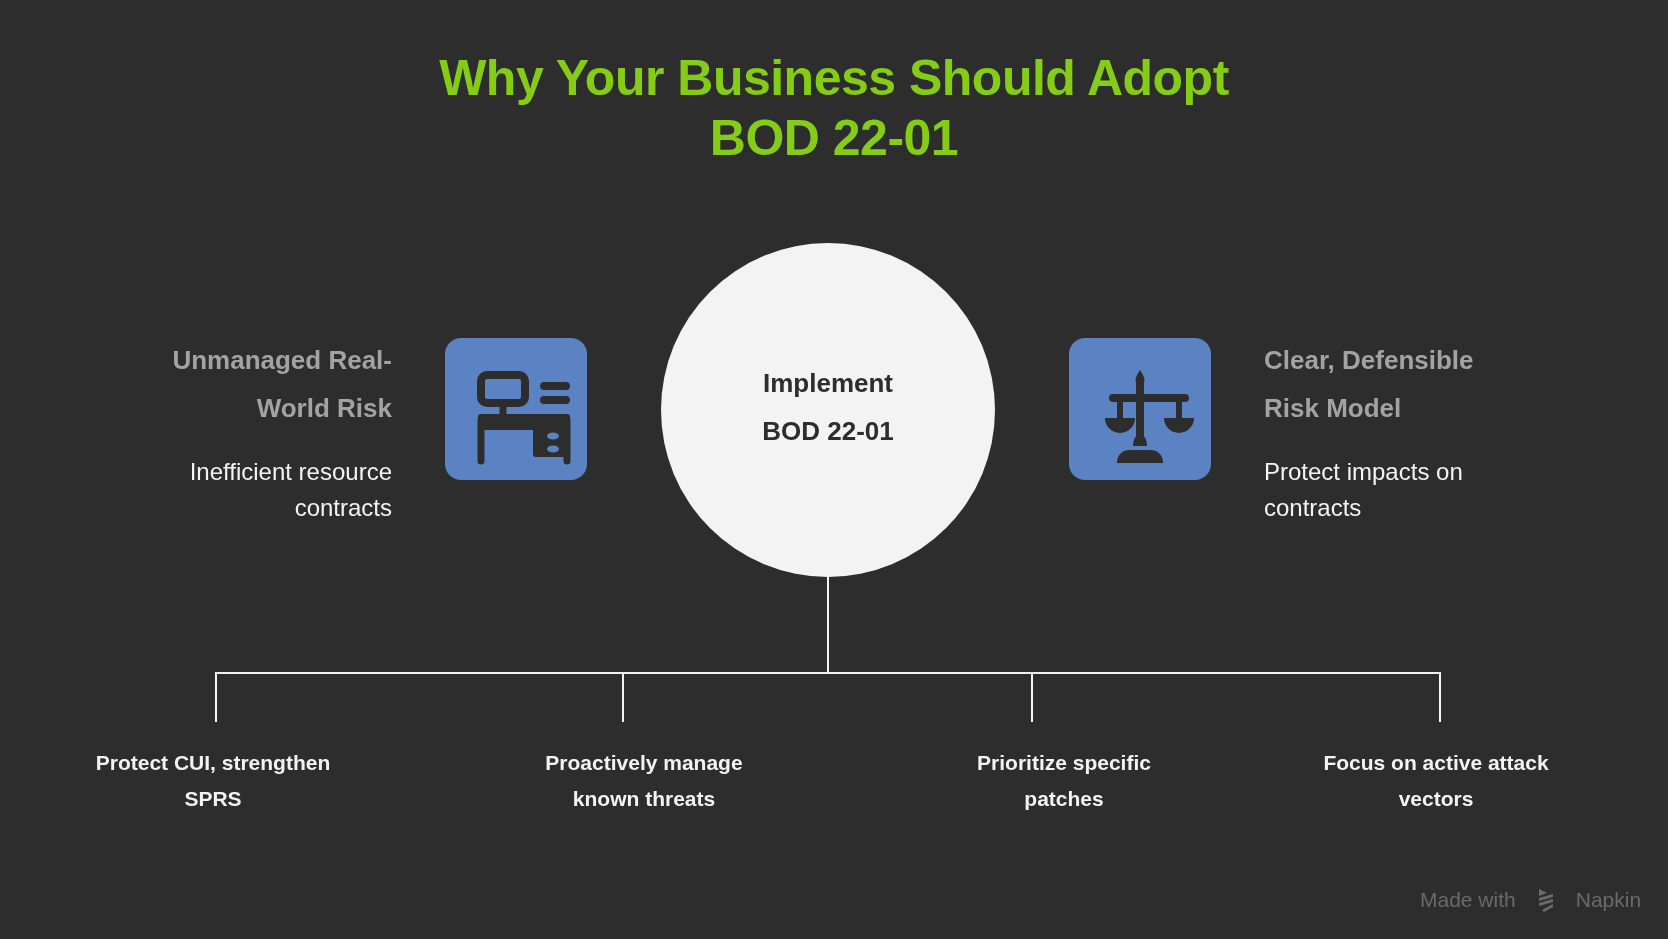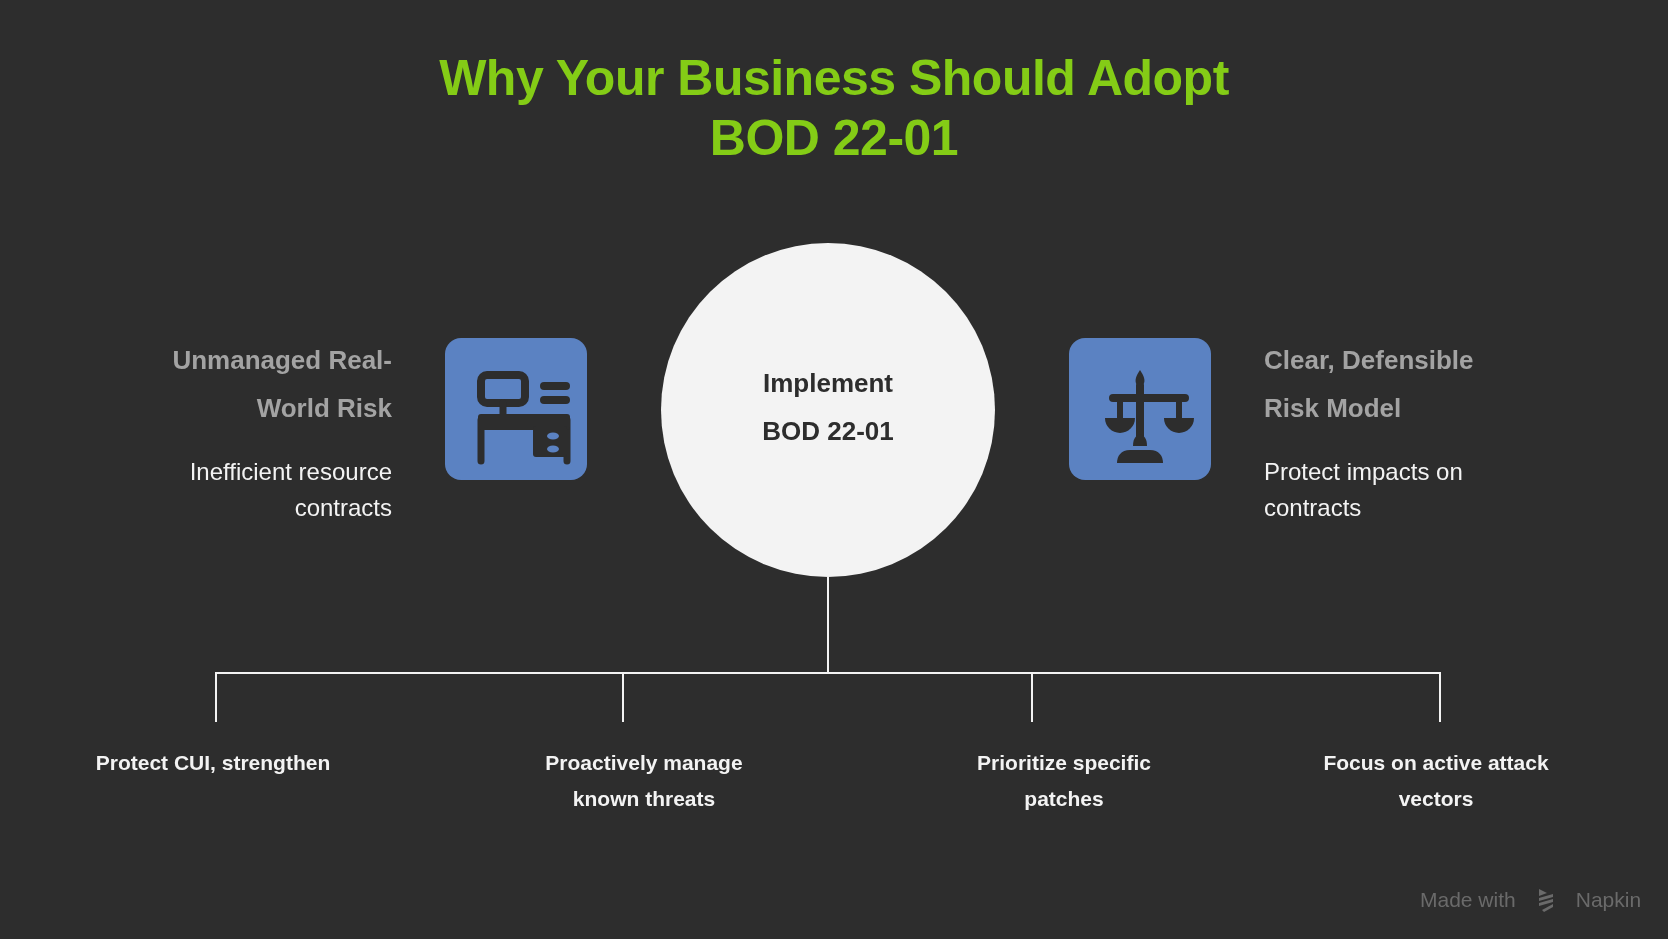--- a/index.html
+++ b/index.html
@@ -115,20 +115,21 @@
 
 <div class="conn" style="left:827px; top:577px; width:2px; height:96px;"></div>
 <div class="conn" style="left:215px; top:672px; width:1226px; height:2px;"></div>
 <div class="conn" style="left:215px; top:672px; width:2px; height:50px;"></div>
 <div class="conn" style="left:622px; top:672px; width:2px; height:50px;"></div>
 <div class="conn" style="left:1031px; top:672px; width:2px; height:50px;"></div>
 <div class="conn" style="left:1439px; top:672px; width:2px; height:50px;"></div>
 
 <div class="leaf" style="left:213px;">
   <span>Protect CUI, strengthen</span>
+  <span>SPRS</span>
 </div>
 <div class="leaf" style="left:644px;">
   <span>Proactively manage</span>
   <span>known threats</span>
 </div>
 <div class="leaf" style="left:1064px;">
   <span>Prioritize specific</span>
   <span>patches</span>
 </div>
 <div class="leaf" style="left:1436px;">

